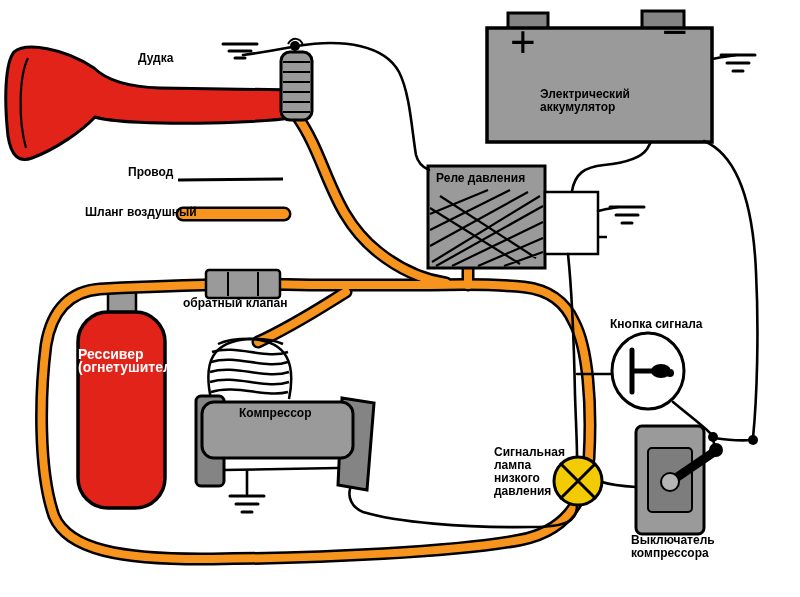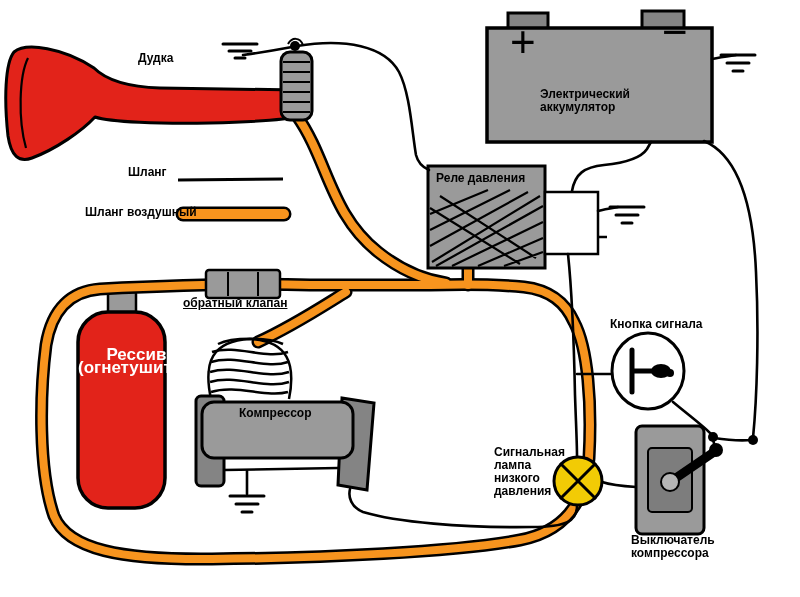--- a/index.html
+++ b/index.html
@@ -12,22 +12,22 @@
     position:absolute; font-size:12px; font-weight:700; color:#000;
     white-space:pre-line; line-height:13px; user-select:none;
   }
   .lbl-horn        { left:138px; top:52px; }
   .lbl-wire        { left:128px; top:166px; }
   .lbl-hose        { left:85px;  top:206px; }
   .lbl-battery     { left:540px; top:88px; width:130px; }
   .lbl-plus        { left:510px; top:20px; font-size:44px; font-weight:400; line-height:44px; }
   .lbl-minus       { left:662px; top:10px; font-size:44px; font-weight:400; line-height:44px; }
   .lbl-relay       { left:436px; top:172px;text-align:center; }
-  .lbl-checkvalve  { left:183px; top:297px;text-decoration:underline; }
-  .lbl-receiver    { left:78px;  top:348px; width:108px; text-align:right; color:#ffffff; font-size:17px; }
+  .lbl-checkvalve  { left:183px; top:297px; }
+  .lbl-receiver    { left:78px;  top:348px; width:108px; text-align:left; color:#ffffff; font-size:14px; }
   .lbl-compressor  { left:239px; top:407px; }
   .lbl-button      { left:610px; top:318px; }
   .lbl-lamp        { left:494px; top:446px; }
   .lbl-switch      { left:631px; top:534px; }
 </style>
 </head>
 <body>
 
 <div class="canvas">
 
@@ -149,21 +149,21 @@
     <path d="M670,482 L714,452" stroke="#000" stroke-width="9" stroke-linecap="round" fill="none"></path>
     <circle cx="716" cy="450" r="7" fill="#000"></circle>
     <circle cx="670" cy="482" r="9" fill="#b5b5b5" stroke="#000" stroke-width="2"></circle>
   </g>
 
   <circle cx="713" cy="437" r="5" fill="#000"></circle>
   <circle cx="753" cy="440" r="5" fill="#000"></circle>
 </svg>
 
   <div class="lbl lbl-horn">Дудка</div>
-  <div class="lbl lbl-wire">Шланг</div>
+  <div class="lbl lbl-wire">Провод</div>
   <div class="lbl lbl-hose">Шланг воздушный</div>
   <div class="lbl lbl-battery">Электрический
 аккумулятор</div>
   <div class="lbl lbl-plus">+</div>
   <div class="lbl lbl-minus">−</div>
   <div class="lbl lbl-relay">Реле давления</div>
   <div class="lbl lbl-checkvalve">обратный клапан</div>
   <div class="lbl lbl-receiver">Рессивер
 (огнетушитель)</div>
   <div class="lbl lbl-compressor">Компрессор</div>

